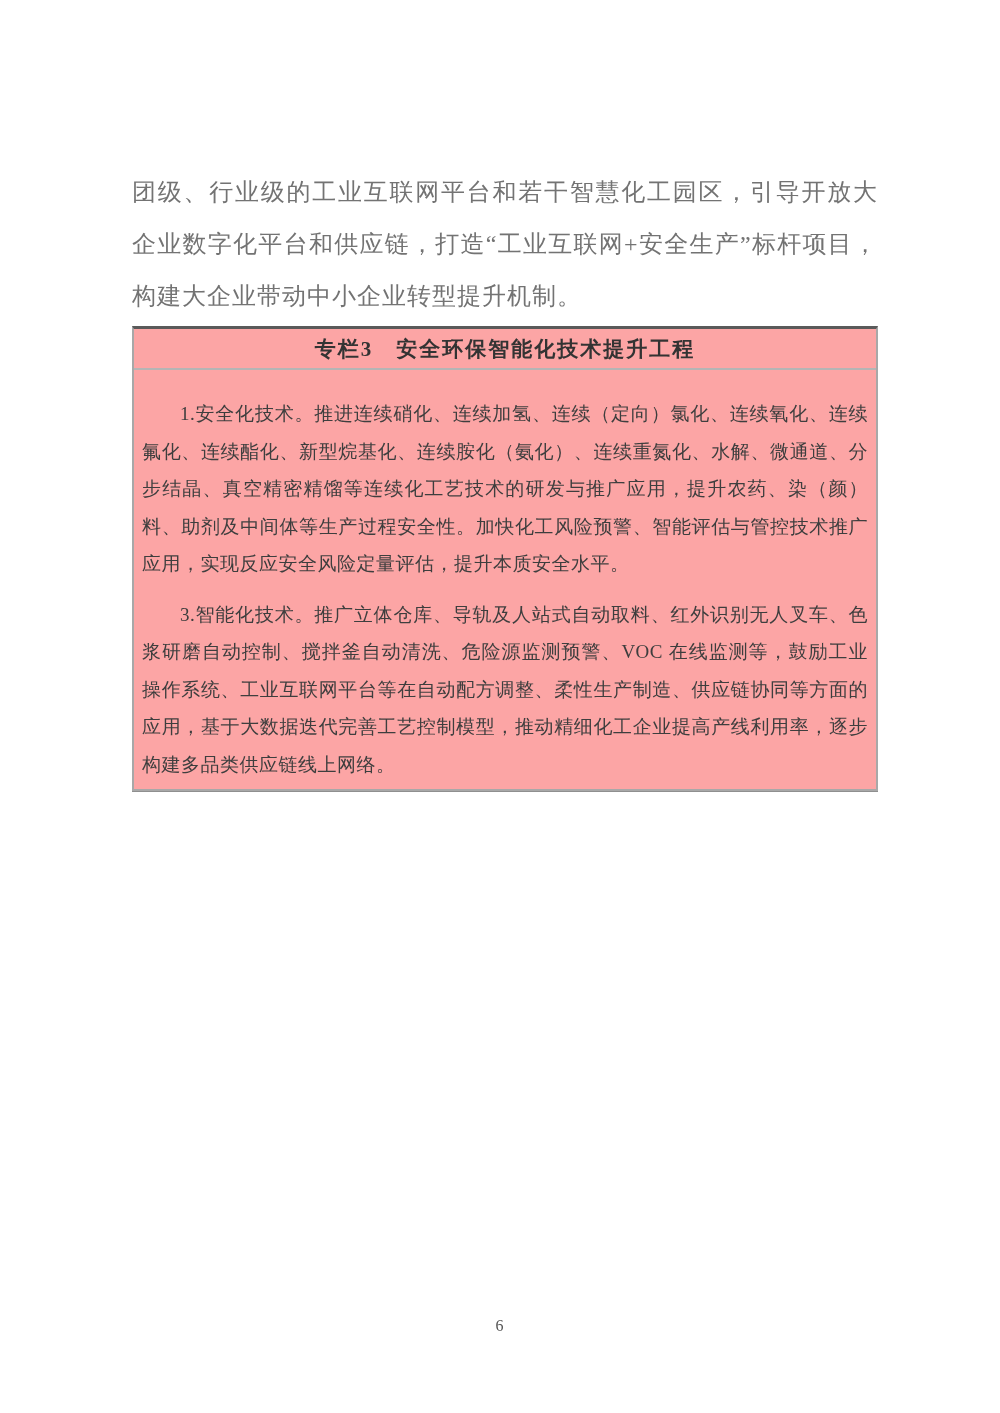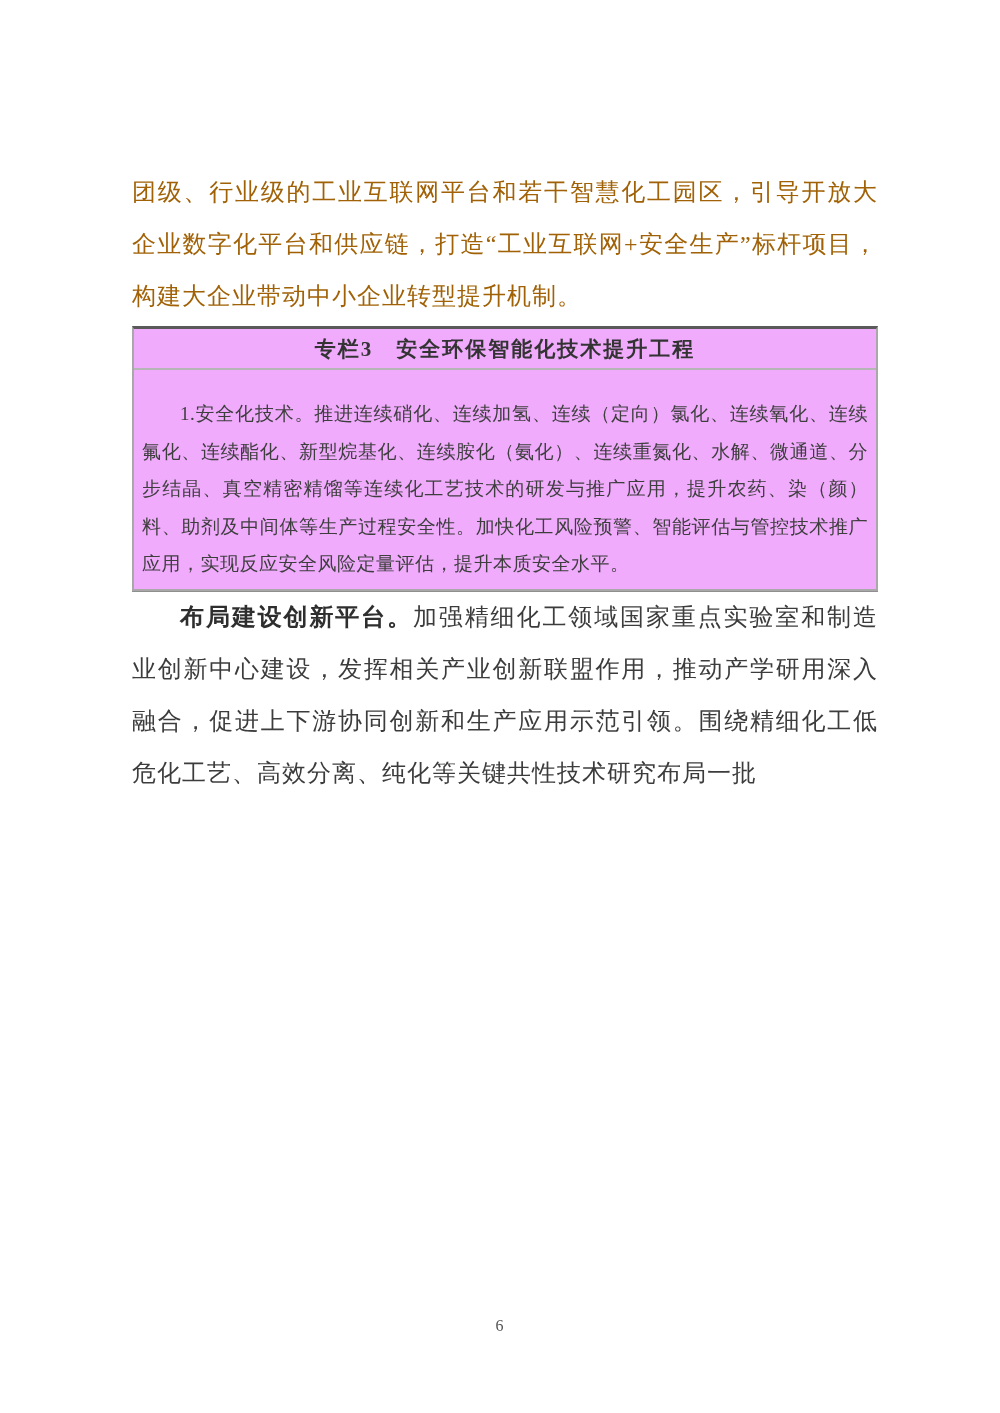--- a/index.html
+++ b/index.html
@@ -17,29 +17,29 @@
     padding:166px 122px 0 132px;
     position:relative;
   }
   
   .body-par{
     font-size:24px;
     line-height:52px;
     letter-spacing:1px;
     text-align:justify;
     margin:0;
-    color:#a16207;
+    color:#737373;
   }
   
   .callout{
     margin-top:4px;
     border:2px solid #a8a8a8;
     border-top:3px solid #5a5a5a;
     box-shadow:0 1px 0 #8f8f8f;
-    background:#f0abfc;
+    background:#fca5a5;
   }
   .callout-title{
     text-align:center;
     font-size:21px;
     font-weight:700;
     letter-spacing:2px;
     line-height:26px;
     padding:7px 10px 6px 10px;
     border-bottom:2px solid #b5b5b5;
     color:#333;
@@ -94,21 +94,21 @@
 <body>
 
 <div class="page">
 
   <p class="body-par">团级、行业级的工业互联网平台和若干智慧化工园区，引导开放大企业数字化平台和供应链，打造“工业互联网+安全生产”标杆项目，构建大企业带动中小企业转型提升机制。</p>
 
   <div class="callout">
     <div class="callout-title">专栏3　安全环保智能化技术提升工程</div>
     <div class="callout-body">
       <p class="callout-par">1.安全化技术。推进连续硝化、连续加氢、连续（定向）氯化、连续氧化、连续氟化、连续酯化、新型烷基化、连续胺化（氨化）、连续重氮化、水解、微通道、分步结晶、真空精密精馏等连续化工艺技术的研发与推广应用，提升农药、染（颜）料、助剂及中间体等生产过程安全性。加快化工风险预警、智能评估与管控技术推广应用，实现反应安全风险定量评估，提升本质安全水平。</p>
+      <p class="callout-par">3.智能化技术。推广立体仓库、导轨及人站式自动取料、红外识别无人叉车、色浆研磨自动控制、搅拌釜自动清洗、危险源监测预警、VOC 在线监测等，鼓励工业操作系统、工业互联网平台等在自动配方调整、柔性生产制造、供应链协同等方面的应用，基于大数据迭代完善工艺控制模型，推动精细化工企业提高产线利用率，逐步构建多品类供应链线上网络。</p>
     </div>
   </div>
 
 
-  <p class="section-par"><span class="lead">布局建设创新平台。</span><span>加强精细化工领域国家重点实验室和制造业创新中心建设，发挥相关产业创新联盟作用，推动产学研用深入融合，促进上下游协同创新和生产应用示范引领。围绕精细化工低危化工艺、高效分离、纯化等关键共性技术研究布局一批</span></p>
 
   <div class="footer">6</div>
 
 </div>
 
 </body></html>

